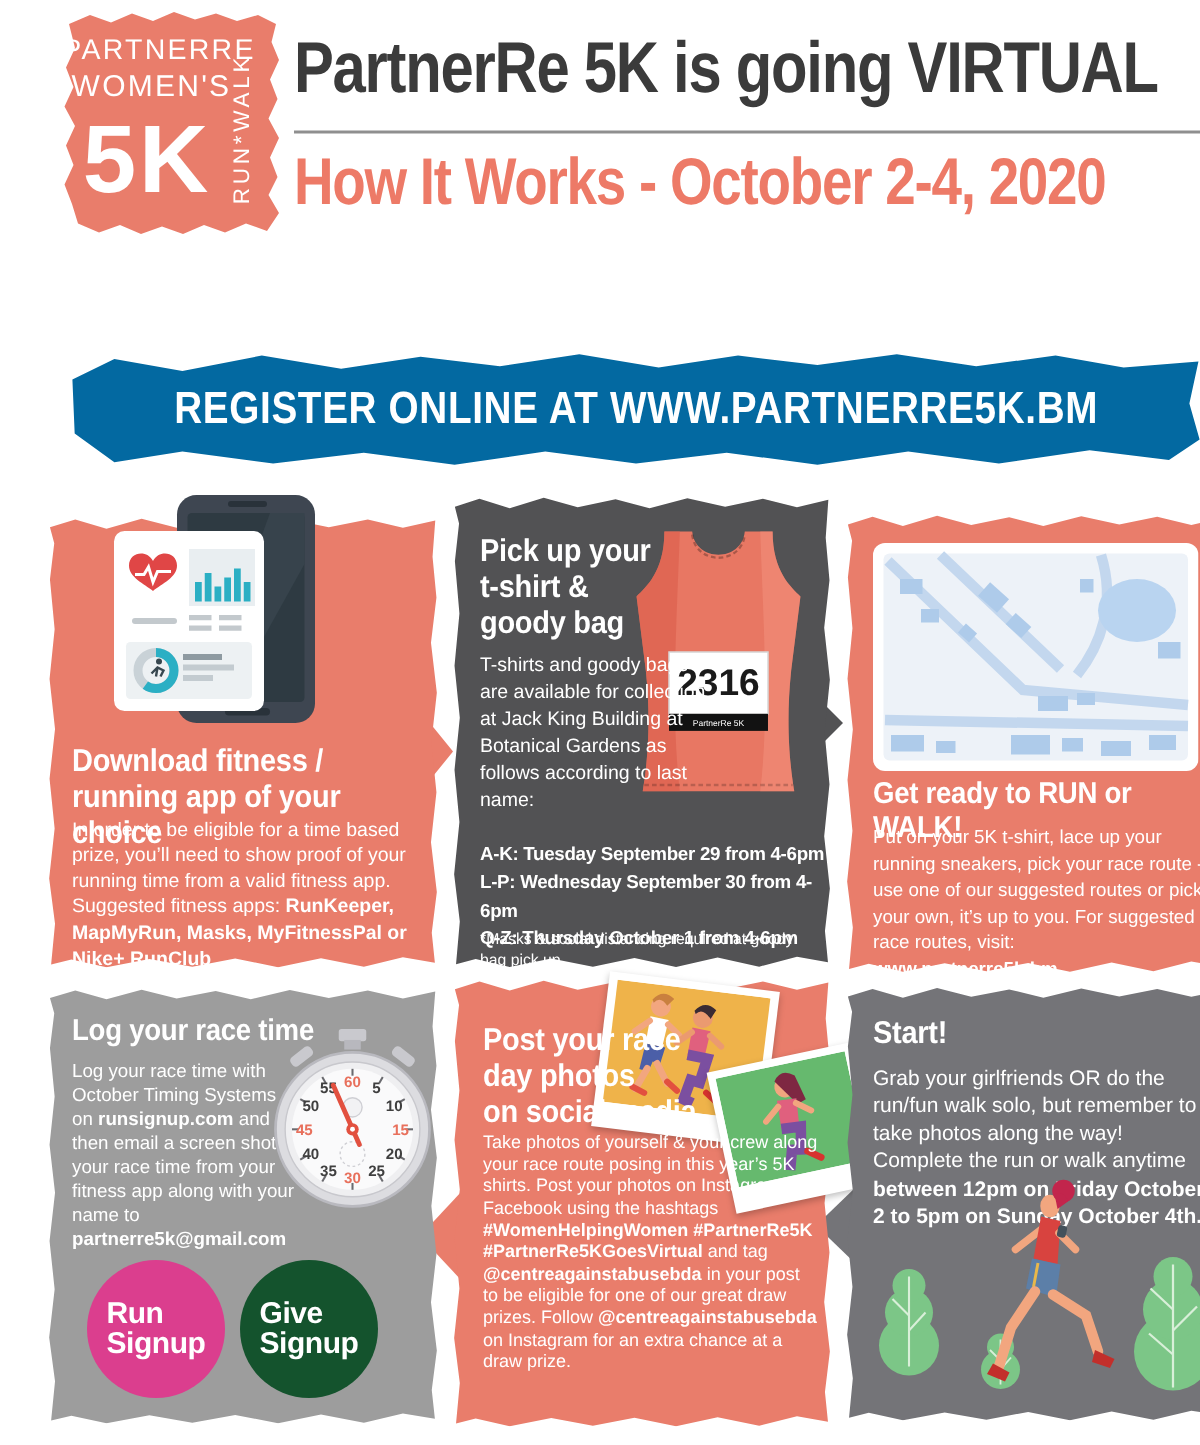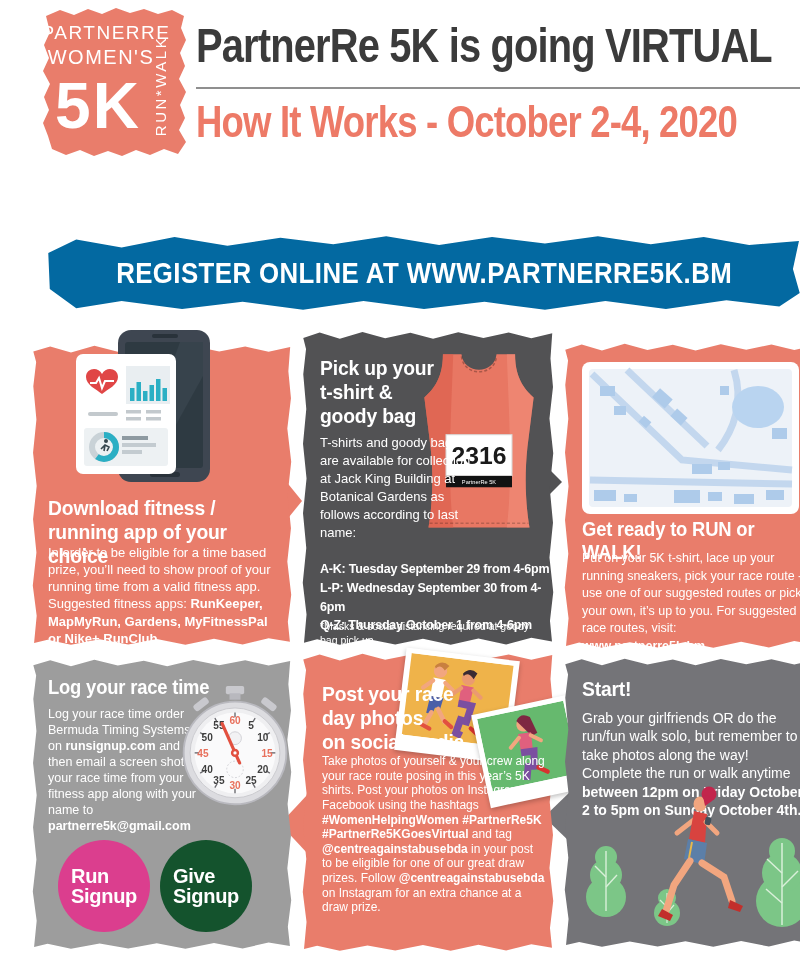--- a/index.html
+++ b/index.html
@@ -100,21 +100,21 @@
       <g>
         <circle cx="32" cy="113" r="2" fill="#37474f"></circle>
         <path d="M27 121 l4 -4 4 2 -2 4 M31 117 l-1 6" stroke="#37474f" stroke-width="1.6" fill="none"></path>
       </g>
       <rect x="48" y="108" width="26" height="4" fill="#8e9aa1"></rect>
       <rect x="48" y="115" width="34" height="4" fill="#c3cbd0"></rect>
       <rect x="48" y="122" width="20" height="4" fill="#c3cbd0"></rect>
     </svg>
     <div class="heading" style="left:16px;top:152px;width:260px">Download fitness /
 running app of your choice</div>
-    <div class="body" style="left:16px;top:200px;width:236px;font-size:13px;line-height:1.32"><span>In order to be eligible for a time based prize, you’ll need to show proof of your running time from a valid fitness app. Suggested fitness apps: </span><span class="seg-b">RunKeeper, MapMyRun, Gardens, MyFitnessPal or Nike+ RunClub</span></div>
+    <div class="body" style="left:16px;top:200px;width:236px;font-size:13px;line-height:1.32"><span>In order to be eligible for a time based prize, you’ll need to show proof of your running time from a valid fitness app. Suggested fitness apps: </span><span class="seg-b">RunKeeper, MapMyRun, Masks, MyFitnessPal or Nike+ RunClub</span></div>
   </div>
 
   <div class="panel" style="left:278px;top:330px;width:252px;height:316px">
     <div class="bg dark"></div>
     <div class="heading" style="left:18px;top:26px;width:180px">Pick up your
 t-shirt &amp;
 goody bag</div>
     <svg class="abs" style="left:110px;top:22px" width="134" height="186" viewBox="0 0 130 180">
       <path d="M30 2 L48 2 C50 22 80 22 82 2 L100 2 C100 28 112 38 118 44 L112 92 C108 130 112 158 114 170 L16 170 C18 158 22 130 18 92 L12 44 C18 38 30 28 30 2 Z" fill="#e87763"></path>
       <path d="M30 2 L40 2 C38 60 34 120 40 170 L16 170 C18 158 22 130 18 92 L12 44 C18 38 30 28 30 2 Z" fill="#dc604d" opacity=".65"></path>
@@ -166,21 +166,21 @@
       </g>
     </svg>
     <div class="heading" style="left:18px;top:176px;width:250px;font-size:20px">Get ready to RUN or WALK!</div>
     <div class="body" style="left:18px;top:208px;width:224px;font-size:12.5px;line-height:1.4"><span>Put on your 5K t-shirt, lace up your running sneakers, pick your race route - use one of our suggested routes or pick your own, it’s up to you. For suggested race routes, visit:
 </span><span class="seg-b">www.partnerre5k.bm</span></div>
   </div>
 
   <div class="panel" style="left:8px;top:658px;width:260px;height:292px">
     <div class="bg mid"></div>
     <div class="heading" style="left:16px;top:18px;width:220px;font-size:20px">Log your race time</div>
-    <div class="body" style="left:16px;top:48px;width:152px;font-size:12.5px;line-height:1.28"><span>Log your race time order Bermuda Timing Systems on </span><span class="seg-b">runsignup.com</span><span> and then email a screen shot of your race time from your fitness app along with your name to </span><span class="seg-b">partnerre5k@gmail.com</span></div>
+    <div class="body" style="left:16px;top:48px;width:152px;font-size:12.5px;line-height:1.28"><span>Log your race time with October Timing Systems on </span><span class="seg-b">runsignup.com</span><span> and then email a screen shot of your race time from your fitness app along with your name to </span><span class="seg-b">partnerre5k@gmail.com</span></div>
     <svg class="abs" style="left:148px;top:22px" width="110" height="132" viewBox="0 0 120 135">
       <rect x="50" y="2" width="20" height="9" rx="2" fill="#c9c9ce"></rect>
       <rect x="54" y="10" width="12" height="7" fill="#b8b8be"></rect>
       <rect x="14" y="18" width="18" height="8" rx="3" fill="#c9c9ce" transform="rotate(-38 23 22)"></rect>
       <rect x="88" y="18" width="18" height="8" rx="3" fill="#c9c9ce" transform="rotate(38 97 22)"></rect>
       <circle cx="60" cy="75" r="56" fill="#dcdce0" stroke="#b9b9bf" stroke-width="2"></circle>
       <circle cx="60" cy="75" r="49" fill="#efeff1" stroke="#c8c8cd"></circle>
       <circle cx="60" cy="75" r="44" fill="#fafafb"></circle>
       <g stroke="#6a6a6f" stroke-width="1.5">
         <line x1="60" y1="31" x2="60" y2="36"></line>

